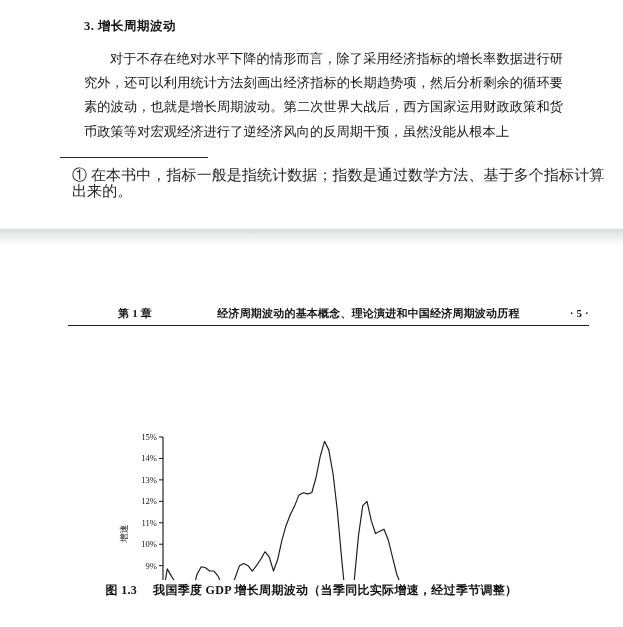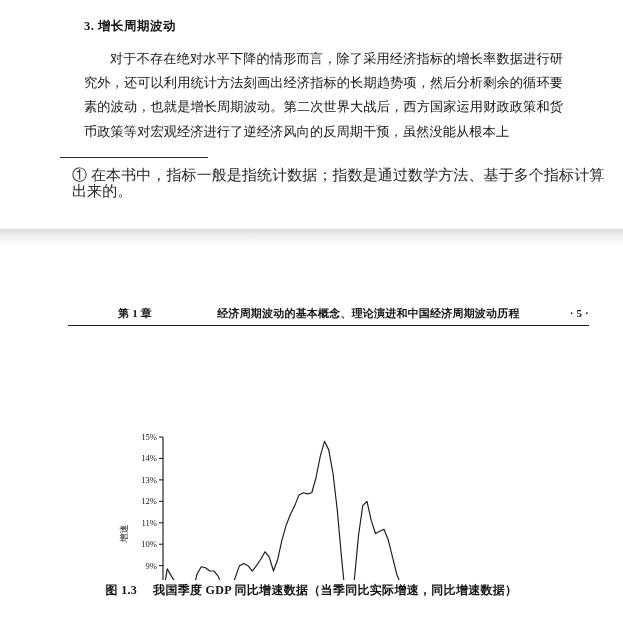--- a/index.html
+++ b/index.html
@@ -215,17 +215,17 @@
         <text class="xlab" x="0" y="0" transform="translate(435,307) rotate(-90)" text-anchor="end">2014</text>
         <text class="xlab" x="0" y="0" transform="translate(452,307) rotate(-90)" text-anchor="end">2015</text>
         <text class="xlab" x="0" y="0" transform="translate(469,307) rotate(-90)" text-anchor="end">2016</text>
         <text class="xlab" x="0" y="0" transform="translate(486,307) rotate(-90)" text-anchor="end">2017</text>
         <text class="xlab" x="0" y="0" transform="translate(503,307) rotate(-90)" text-anchor="end">2018</text>
         <text class="axis-title" x="333" y="344">年份</text>
         <text class="axis-title" x="0" y="0" transform="translate(127,201.5) rotate(-90)">增速</text>
         <path class="dataline" d="M163.00 263.69 L167.25 236.88 L171.50 244.39 L175.75 250.82 L180.00 261.54 L184.25 267.98 L188.50 266.91 L192.75 259.40 L197.00 242.24 L201.25 234.74 L205.50 235.81 L209.75 239.03 L214.00 239.03 L218.25 244.39 L222.50 255.11 L226.75 260.47 L231.00 256.18 L235.25 245.46 L239.50 233.67 L243.75 231.52 L248.00 233.67 L252.25 239.03 L256.50 233.67 L260.75 227.23 L265.00 219.73 L269.25 225.09 L273.50 239.03 L277.75 227.23 L282.00 207.93 L286.25 192.92 L290.50 182.20 L294.75 173.62 L299.00 162.90 L303.25 160.76 L307.50 161.83 L311.75 160.76 L316.00 145.74 L320.25 124.30 L324.50 109.29 L328.75 117.87 L333.00 141.46 L337.25 177.91 L341.50 225.09 L345.75 267.98 L350.00 289.42 L354.25 248.68 L358.50 203.64 L362.75 173.62 L367.00 169.33 L371.25 188.63 L375.50 201.50 L379.75 199.36 L384.00 197.21 L388.25 207.93 L392.50 225.09 L396.75 242.24 L401.00 252.97 L405.25 263.69 L409.50 265.83 L413.75 257.26 L418.00 256.18 L422.25 259.40 L426.50 257.26 L430.75 259.40 L435.00 265.83 L439.25 267.98 L443.50 270.12 L447.75 271.19 L452.00 274.41 L456.25 276.56 L460.50 277.63 L464.75 279.77 L469.00 280.84 L473.25 279.77 L477.50 279.77 L481.75 279.77 L486.00 279.77 L490.25 278.70 L494.50 279.77 L498.75 280.84 L503.00 280.84 L507.25 281.92 L511.50 285.13 L515.75 288.35" stroke="#1a1a1a"></path>
       </svg>
     <div class="fig-caption">
-      <span class="fc-num">图 1.3</span><span>我国季度 GDP 同比增速数据（当季同比实际增速，同比增速数据）</span>
+      <span class="fc-num">图 1.3</span><span>我国季度 GDP 增长周期波动（当季同比实际增速，经过季节调整）</span>
     </div>
   </div>
 
 </div>
 
 </body></html>

